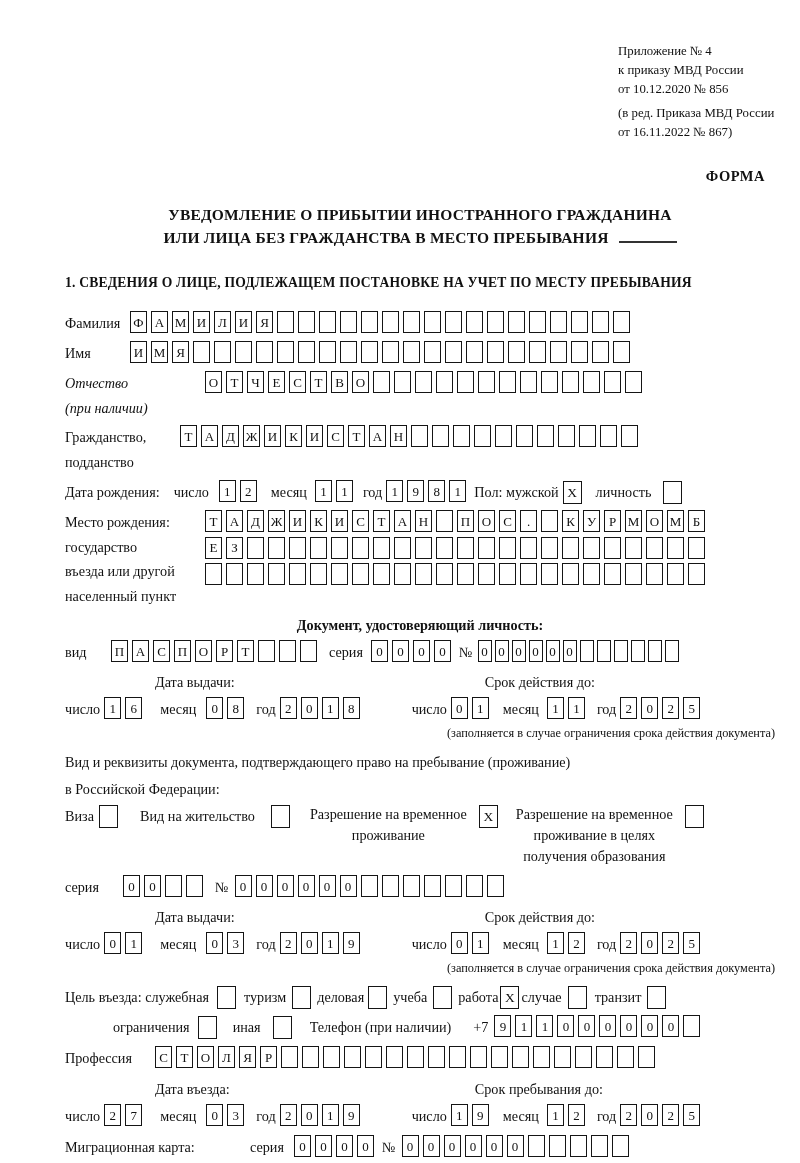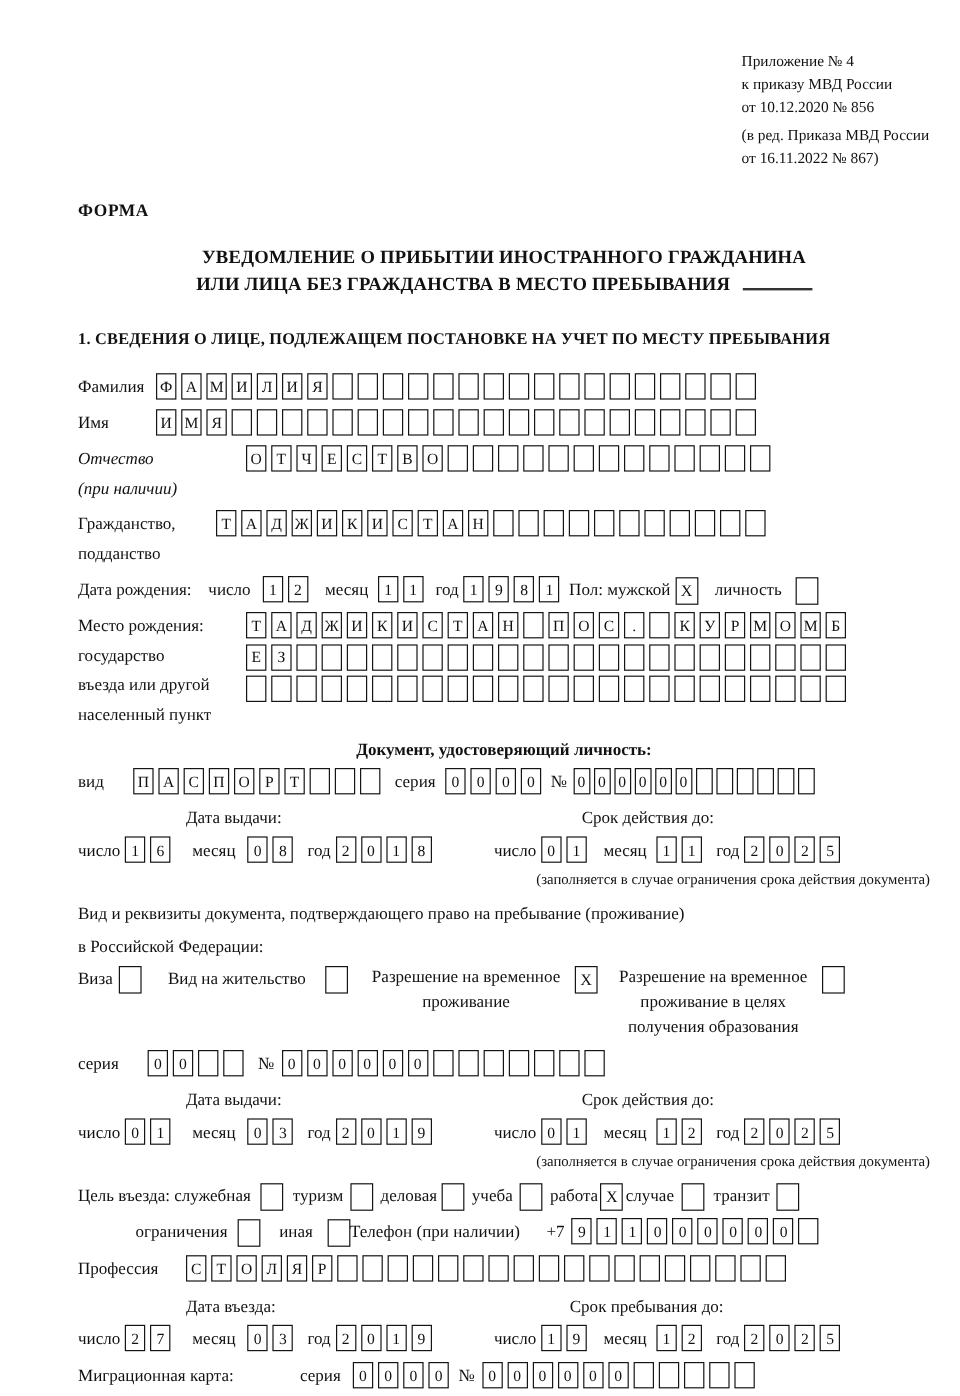--- a/index.html
+++ b/index.html
@@ -7,21 +7,21 @@
   body {
     width:800px; height:1163px; overflow:hidden;
     font-family:"Liberation Serif","DejaVu Serif",serif;
     color:#111;
   }
   .page { width:800px; height:1163px; padding:42px 25px 0 65px; }
 
   
   .ref { margin-left:553px; font-size:12.8px; line-height:1.5; }
   .ref .grp2 { margin-top:4px; }
-  .forma { padding-right:10px; margin-top:26px;
+  .forma { text-align:right; padding-right:10px; margin-top:26px;
            font-weight:bold; font-size:14.5px; letter-spacing:.5px; }
 
   
   .title { text-align:center; margin-top:18px; font-weight:bold;
            font-size:15.5px; line-height:1.5; letter-spacing:.2px; }
   .uline { display:inline-block; width:58px; border-bottom:2px solid #333;
            height:14px; margin-left:10px; }
 
   .section-h { margin-top:26px; margin-bottom:20px; font-weight:bold;
                font-size:13.6px; letter-spacing:.2px; }
@@ -498,21 +498,21 @@
         <span class="lbl" style="margin-left: 2px; margin-right: 6px;">случае</span>
         <span class="box"></span>
         <span class="lbl" style="margin-left: 8px; margin-right: 6px;">транзит</span>
         <span class="box"></span>
       </div>
       <div class="line">
         <span class="lbl" style="margin-left: 48px; margin-right: 8px;">ограничения</span>
         <span class="box"></span>
         <span class="lbl" style="margin-left: 16px; margin-right: 12px;">иная</span>
         <span class="box"></span>
-        <span class="lbl" style="margin-right: 22px;">Телефон (при наличии)</span>
+        <span class="lbl" style="margin-left: 18px; margin-right: 22px;">Телефон (при наличии)</span>
         <span class="lbl" style="margin-right: 6px;">+7</span>
         <span class="cells">
           <span class="cell">9</span>
           <span class="cell">1</span>
           <span class="cell">1</span>
           <span class="cell">0</span>
           <span class="cell">0</span>
           <span class="cell">0</span>
           <span class="cell">0</span>
           <span class="cell">0</span>

